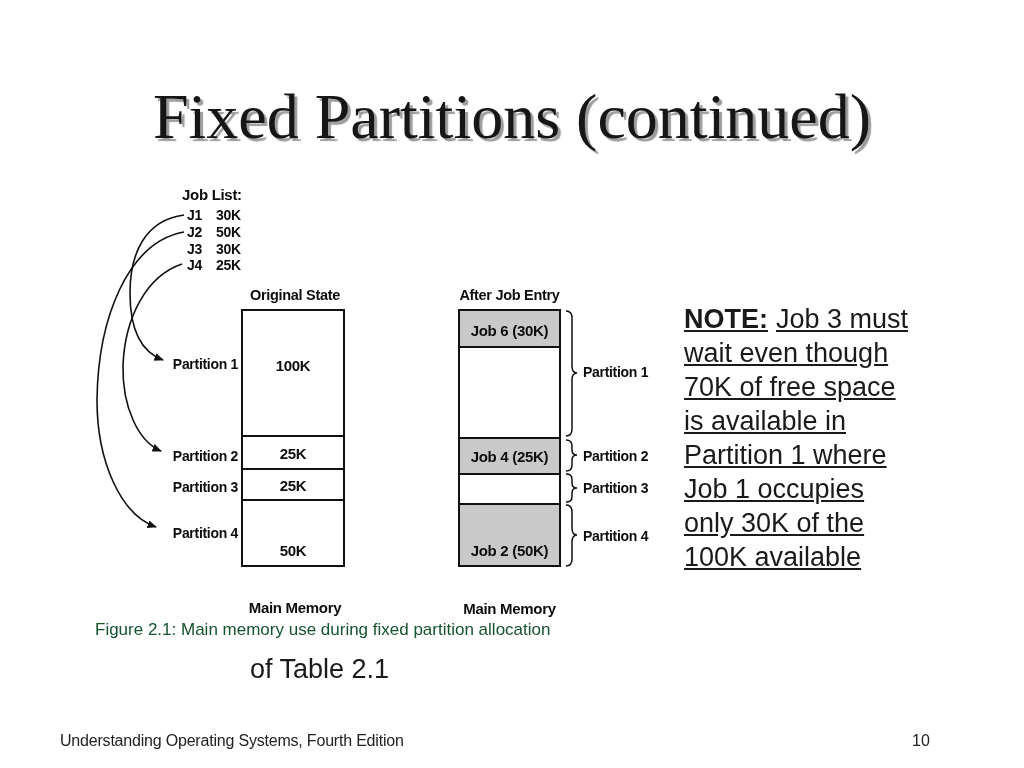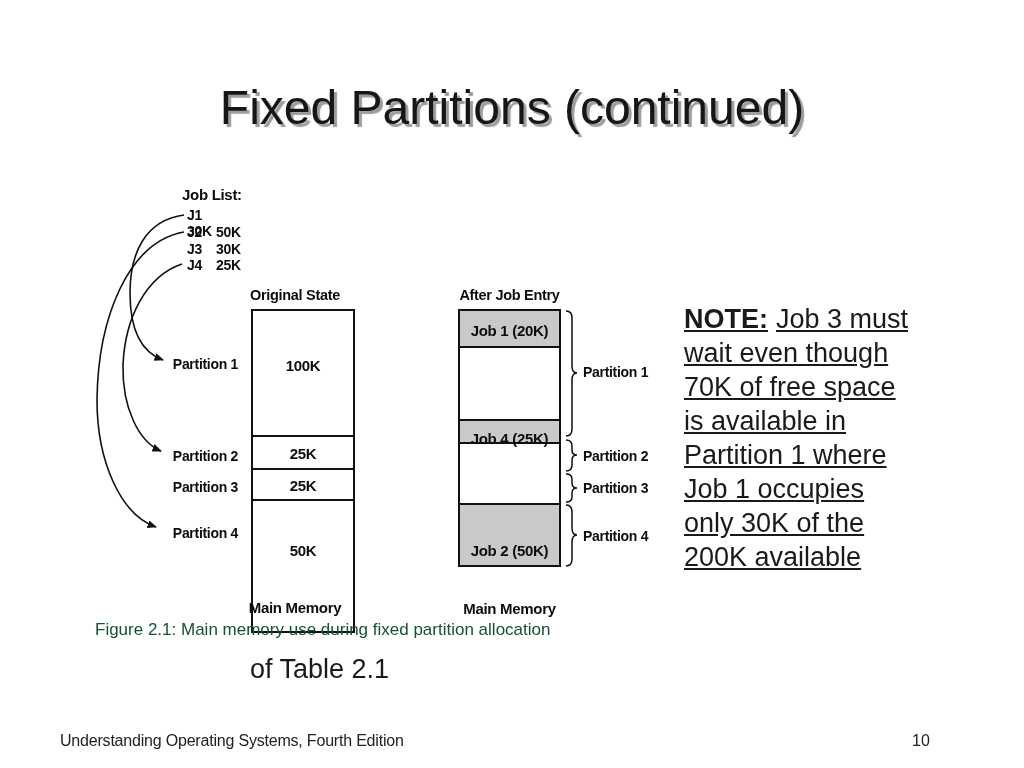--- a/index.html
+++ b/index.html
@@ -5,36 +5,37 @@
   html,body { margin:0; padding:0; }
   body {
     width:1024px; height:768px; position:relative; overflow:hidden;
     background:#ffffff; font-family:"Liberation Sans", sans-serif; color:#141414;
   }
   .abs { position:absolute; }
 
   
   .slide-title {
     left:0; right:0; top:80px; text-align:center;
-    font-size:48px; font-weight:normal; color:#161616; letter-spacing:0px;
+    font-size:64px; font-weight:normal; color:#161616; letter-spacing:0px;
     text-shadow:3px 3px 1px #9c9c9c;
+    font-family:Liberation Serif, serif;
   }
 
   
   .fig { font-weight:bold; font-size:14px; letter-spacing:-0.3px; color:#0d0d0d; white-space:nowrap; }
 
   
   .job-list-header { left:182px; top:186px; }
   .job-row { left:187px; width:64px; display:flex; }
   .job-row .jid { width:29px; }
   .job-row .jsz { }
 
   
   .membox { border:2px solid #111; box-sizing:border-box; background:#fff; }
-  .obox { left:251px; top:309px; width:104px; height:324px; }
+  .obox { left:241px; top:309px; width:104px; height:258px; }
   .abox { left:458px; top:309px; width:103px; height:258px; }
   .membox .seg { position:absolute; left:0; width:100%; box-sizing:border-box; }
   .seg.gray { background:#c9c9c9; }
   .seg .seglabel { position:absolute; left:0; width:100%; text-align:center; }
 
   .colhead { text-align:center; }
   .head-orig { left:243px; width:104px; top:287px; }
   .head-after { left:458px; width:103px; top:287px; }
   .foot-main { text-align:center; font-size:15px;margin-top:24px; }
   .mm-left { left:233px; width:124px; top:575px; }
@@ -60,21 +61,21 @@
   .footer-page { left:912px; top:732px; font-size:16px; color:#222; }
 
   svg.overlay { position:absolute; left:0; top:0; pointer-events:none; }
 </style>
 </head>
 <body>
 
 <div class="abs slide-title">Fixed Partitions (continued)</div>
 
 <div class="abs fig job-list-header" style="font-size:15px;">Job List:</div>
-<div class="abs fig job-row" style="top:207px;flex-direction:column;">
+<div class="abs fig job-row" style="top:207px;">
   <span class="jid">J1</span>
   <span class="jsz">30K</span>
 </div>
 <div class="abs fig job-row" style="top:224px;">
   <span class="jid">J2</span>
   <span class="jsz">50K</span>
 </div>
 <div class="abs fig job-row" style="top:241px;">
   <span class="jid">J3</span>
   <span class="jsz">30K</span>
@@ -97,24 +98,24 @@
   <div class="seg" style="top:159px; height:31px; border-bottom:2px solid #111;">
     <span class="seglabel fig" style="top:7px; font-size:15px;">25K</span>
   </div>
   <div class="seg" style="top:190px; height:64px;">
     <span class="seglabel fig" style="bottom:6px; font-size:15px;">50K</span>
   </div>
 </div>
 
 <div class="abs membox abox">
   <div class="seg gray" style="top:0; height:37px; border-bottom:2px solid #111;">
-    <span class="seglabel fig" style="top:11px; font-size:15px;">Job 1 (20K)</span>
+    <span class="seglabel fig" style="top:11px; font-size:15px;">Job 6 (30K)</span>
   </div>
   <div class="seg" style="top:37px; height:89px;"></div>
-  <div class="seg gray" style="top:108px; height:25px; border-top:2px solid #111; border-bottom:2px solid #111;">
+  <div class="seg gray" style="top:126px; height:38px; border-top:2px solid #111; border-bottom:2px solid #111;">
     <span class="seglabel fig" style="top:9px; font-size:15px;">Job 4 (25K)</span>
   </div>
   <div class="seg" style="top:161px; height:31px;"></div>
   <div class="seg gray" style="top:192px; height:62px; border-top:2px solid #111;">
     <span class="seglabel fig" style="bottom:6px; font-size:15px;">Job 2 (50K)</span>
   </div>
 </div>
 
 <div class="abs fig foot-main mm-left">Main Memory</div>
 <div class="abs fig foot-main mm-right">Main Memory</div>
@@ -149,20 +150,20 @@
 </svg>
 
 <div class="abs note">
   <div class="note-line"><b>NOTE:</b><span class="rest0">Job 3 must</span></div>
   <div class="note-line">wait even though</div>
   <div class="note-line">70K of free space</div>
   <div class="note-line">is available in</div>
   <div class="note-line">Partition 1 where</div>
   <div class="note-line">Job 1 occupies</div>
   <div class="note-line">only 30K of the</div>
-  <div class="note-line">200K available</div>
+  <div class="note-line">100K available</div>
 </div>
 
 <div class="abs caption1">Figure 2.1: Main memory use during fixed partition allocation</div>
 <div class="abs caption2">of Table 2.1</div>
 
 <div class="abs footer-left">Understanding Operating Systems, Fourth Edition</div>
 <div class="abs footer-page">10</div>
 
 </body></html>

